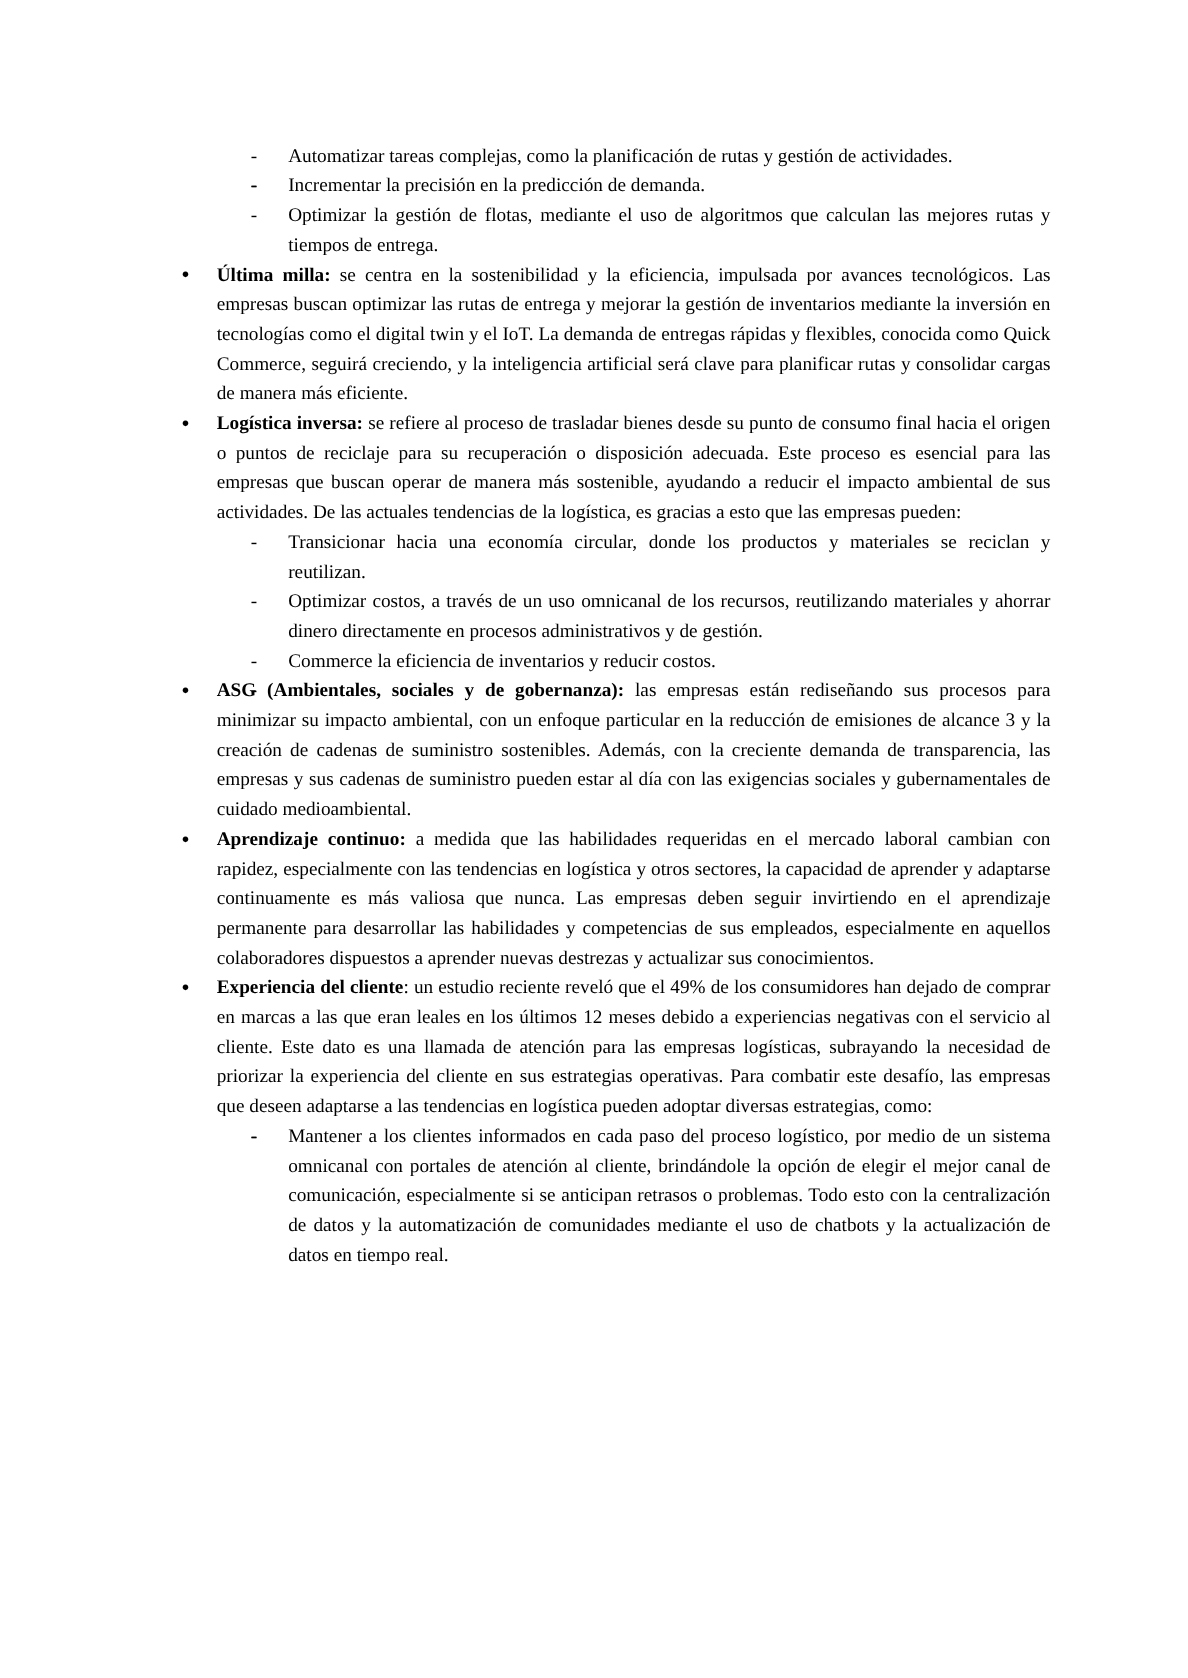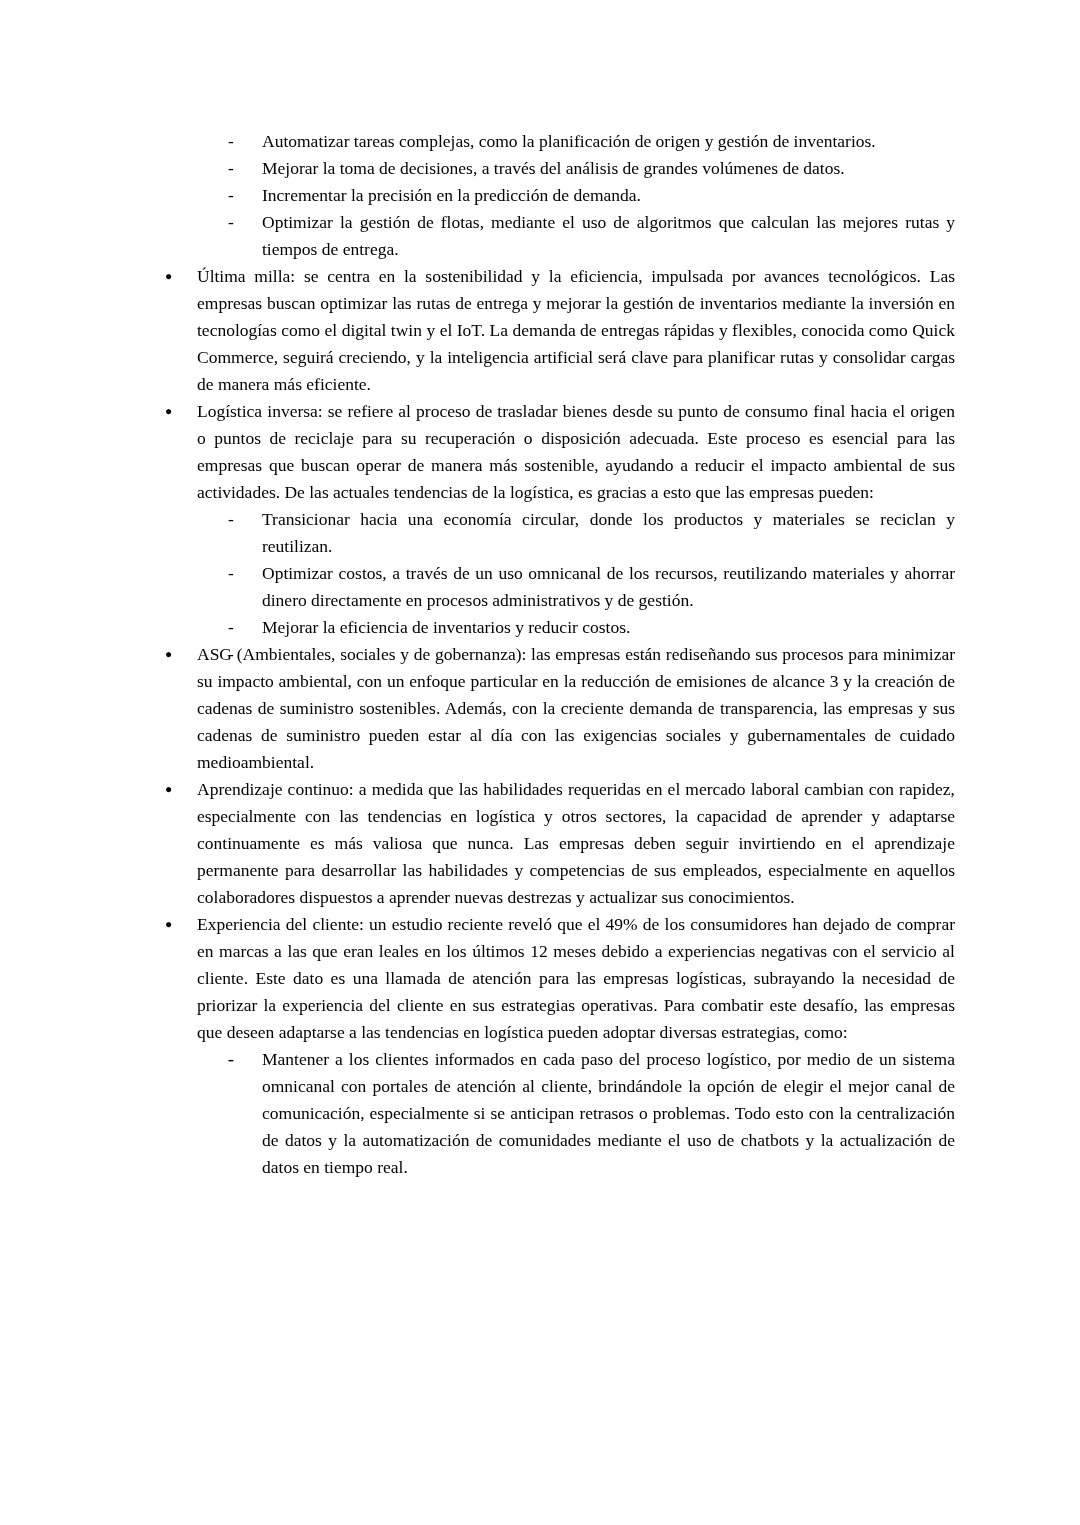--- a/index.html
+++ b/index.html
@@ -39,35 +39,34 @@
 
   
   .li.dash { padding-left: 98px; }
   .li.dash > .marker {
     position: absolute;
     left: 64px;
     top: 0;
     line-height: 27px;
   }
 
-  .lead { font-weight: normal; }
+  .lead { font-weight: bold; }
 </style>
 </head>
 <body>
 
 <div class="page">
   <div class="content">
 
     <div class="li dash">
       <span class="marker">-</span>
-      <span>Automatizar tareas complejas, como la planificación de origen y gestión de inventarios.</span>
+      <span>Automatizar tareas complejas, como la planificación de rutas y gestión de actividades.</span>
     </div>
     <div class="li dash">
       <span class="marker">-</span>
-      <span>Mejorar la toma de decisiones, a través del análisis de grandes volúmenes de datos.</span>
     </div>
     <div class="li dash">
       <span class="marker">-</span>
       <span>Incrementar la precisión en la predicción de demanda.</span>
     </div>
     <div class="li dash">
       <span class="marker">-</span>
       <span>Optimizar la gestión de flotas, mediante el uso de algoritmos que calculan las mejores rutas y tiempos de entrega.</span>
     </div>
 
@@ -83,21 +82,21 @@
     <div class="li dash">
       <span class="marker">-</span>
       <span>Transicionar hacia una economía circular, donde los productos y materiales se reciclan y reutilizan.</span>
     </div>
     <div class="li dash">
       <span class="marker">-</span>
       <span>Optimizar costos, a través de un uso omnicanal de los recursos, reutilizando materiales y ahorrar dinero directamente en procesos administrativos y de gestión.</span>
     </div>
     <div class="li dash">
       <span class="marker">-</span>
-      <span>Mejorar la eficiencia de inventarios y reducir costos.</span>
+      <span>Commerce la eficiencia de inventarios y reducir costos.</span>
     </div>
     <div class="li dash">
       <span class="marker">-</span>
     </div>
 
     <div class="li bullet">
       <span class="marker">●</span>
       <span class="lead">ASG (Ambientales, sociales y de gobernanza):</span><span> las empresas están rediseñando sus procesos para minimizar su impacto ambiental, con un enfoque particular en la reducción de emisiones de alcance 3 y la creación de cadenas de suministro sostenibles. Además, con la creciente demanda de transparencia, las empresas y sus cadenas de suministro pueden estar al día con las exigencias sociales y gubernamentales de cuidado medioambiental.</span>
     </div>
 

